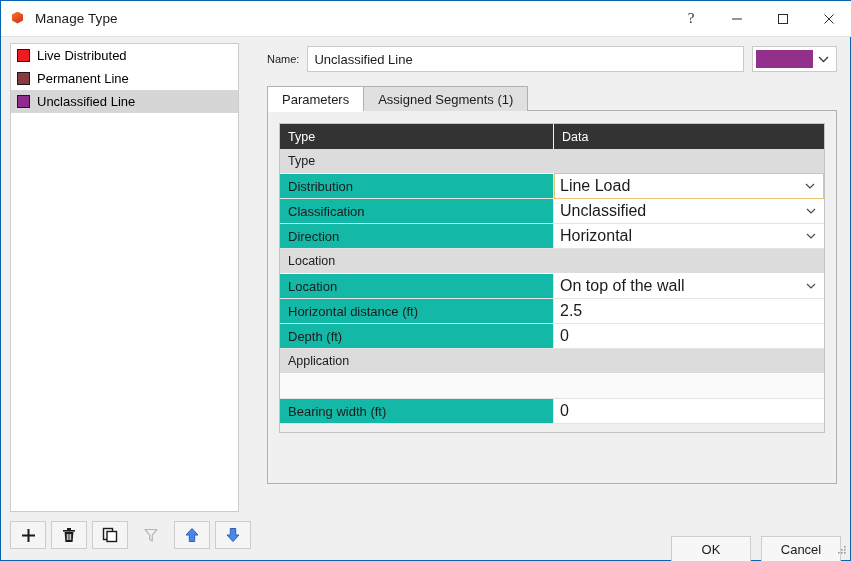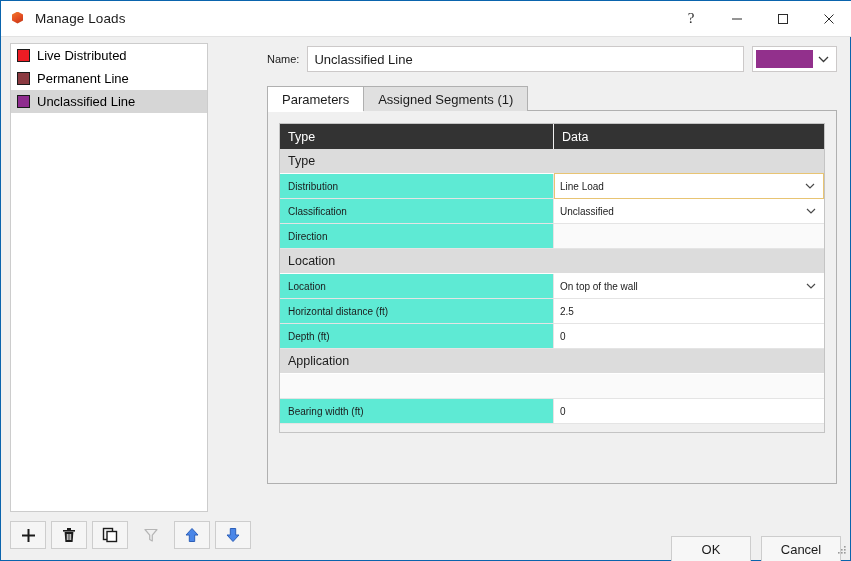--- a/index.html
+++ b/index.html
@@ -56,21 +56,21 @@
     display: flex; align-items: center; justify-content: center;
     background: transparent; border: none;
     cursor: default; flex: none;
   }
   .winbtn svg { display: block; }
   #help-glyph { font-size: 15px; color: #2b2b2b; font-family: "Liberation Serif", serif; }
 
   
   #list-panel {
     position: absolute; left: 9px; top: 43px;
-    width: 198px; height: 469px;
+    width: 229px; height: 469px;
     background: #ffffff;
     border: 1px solid #cccccc;
     overflow: hidden;
   }
   .list-item {
     height: 23px;
     display: flex; align-items: center;
     padding-left: 6px;
     font-size: 13px; color: #000000;
     cursor: default;
@@ -199,28 +199,28 @@
   }
   .prop-row {
     height: 25px;
     display: flex;
     border-bottom: 1px solid #e4e4e4;
     background: #fafafa;
   }
   .prop-row .c1 {
     width: 274px; padding-left: 8px;
     display: flex; align-items: center;
-    font-size: 10px; color: #1b1b1b;
+    font-size: 13px; color: #1b1b1b;
     border-right: 1px solid #e4e4e4;
-    background: #5eead4;
+    background: #14b8a6;
   }
   .prop-row .c2 {
     flex: 1 1 auto;
     display: flex; align-items: center;
-    font-size: 10px; color: #1b1b1b;
+    font-size: 16px; color: #1b1b1b;
     background: #ffffff;
     padding-left: 6px;
     position: relative;
   }
   .prop-row .c2.edited {
     border: 1px solid #e8c473;
     background: #ffffff;
     margin: -1px 0;
     height: 26px;
     padding-left: 5px;
@@ -260,21 +260,21 @@
 </head>
 <body>
 
 <div id="window">
 
   <div id="titlebar">
     <div id="app-icon">
       <div class="shadow"></div>
       <div class="cube"></div>
     </div>
-    <span id="window-title">Manage Loads</span>
+    <span id="window-title">Manage Type</span>
     <div id="titlebar-spacer"></div>
 
     <div class="winbtn" id="btn-help">
       <span id="help-glyph">?</span>
     </div>
     <div class="winbtn" id="btn-min">
       <svg width="12" height="12" viewBox="0 0 12 12">
         <line x1="1" y1="6" x2="11" y2="6" stroke="#2b2b2b" stroke-width="1"></line>
       </svg>
     </div>
@@ -397,20 +397,28 @@
           <span class="cell-chevron">
             <svg width="10" height="6" viewBox="0 0 10 6">
               <polyline points="1,1 5,5 9,1" fill="none" stroke="#4a4a4a" stroke-width="1.2"></polyline>
             </svg>
           </span>
         </div>
       </div>
 
       <div class="prop-row">
         <div class="c1">Direction</div>
+        <div class="c2">
+          <span>Horizontal</span>
+          <span class="cell-chevron">
+            <svg width="10" height="6" viewBox="0 0 10 6">
+              <polyline points="1,1 5,5 9,1" fill="none" stroke="#4a4a4a" stroke-width="1.2"></polyline>
+            </svg>
+          </span>
+        </div>
       </div>
 
       <div class="grp-row">Location</div>
 
       <div class="prop-row">
         <div class="c1">Location</div>
         <div class="c2">
           <span>On top of the wall</span>
           <span class="cell-chevron">
             <svg width="10" height="6" viewBox="0 0 10 6">

